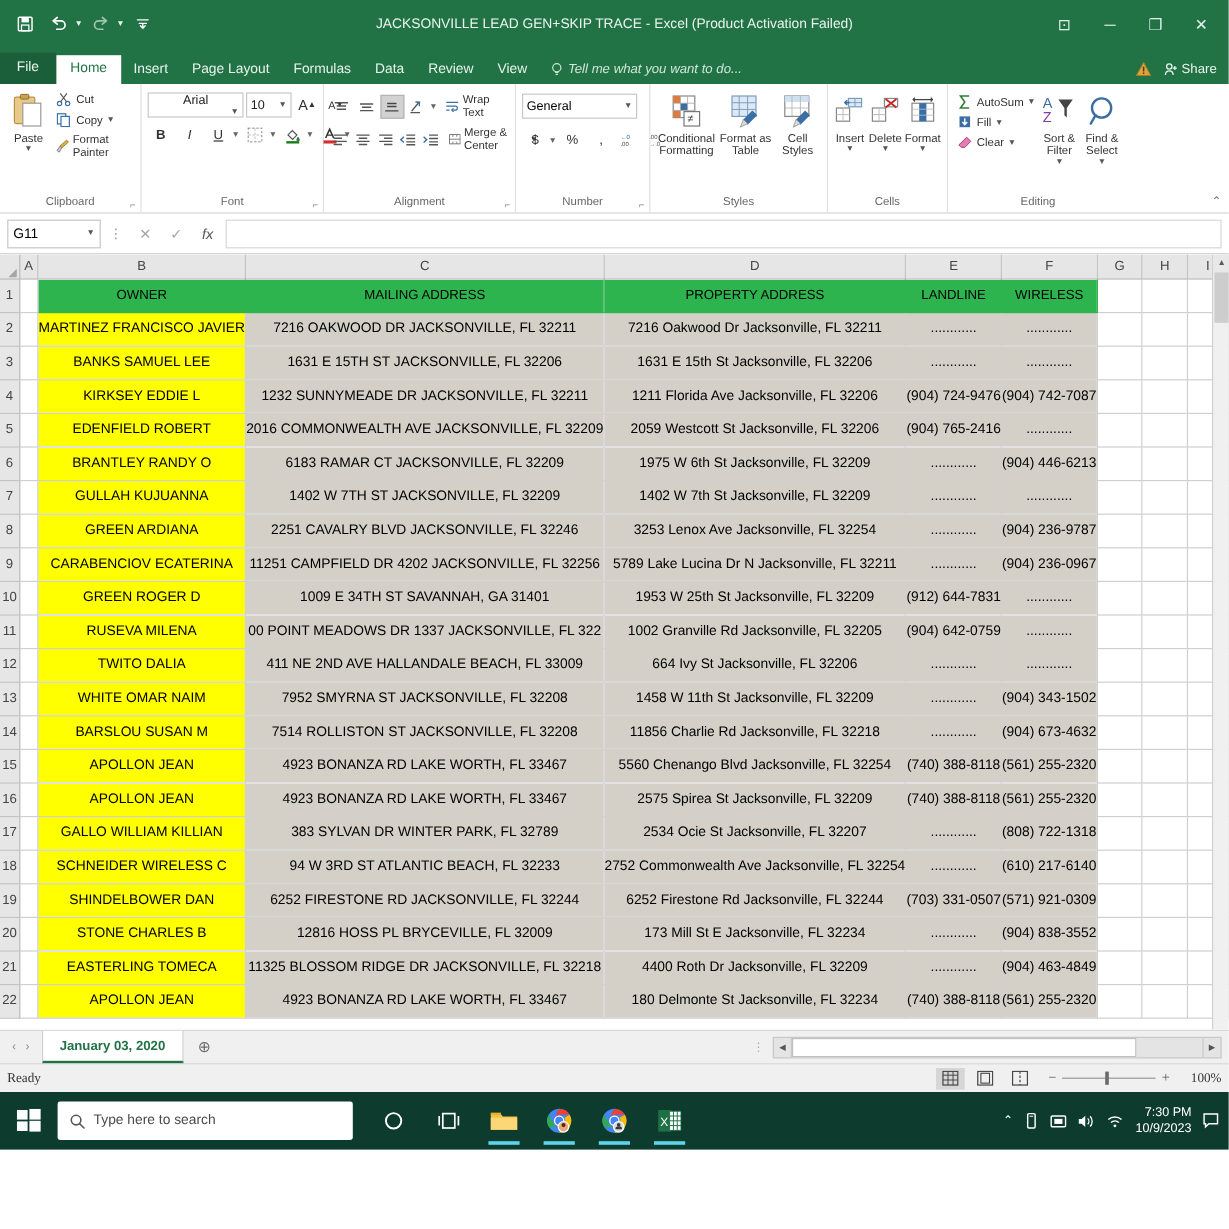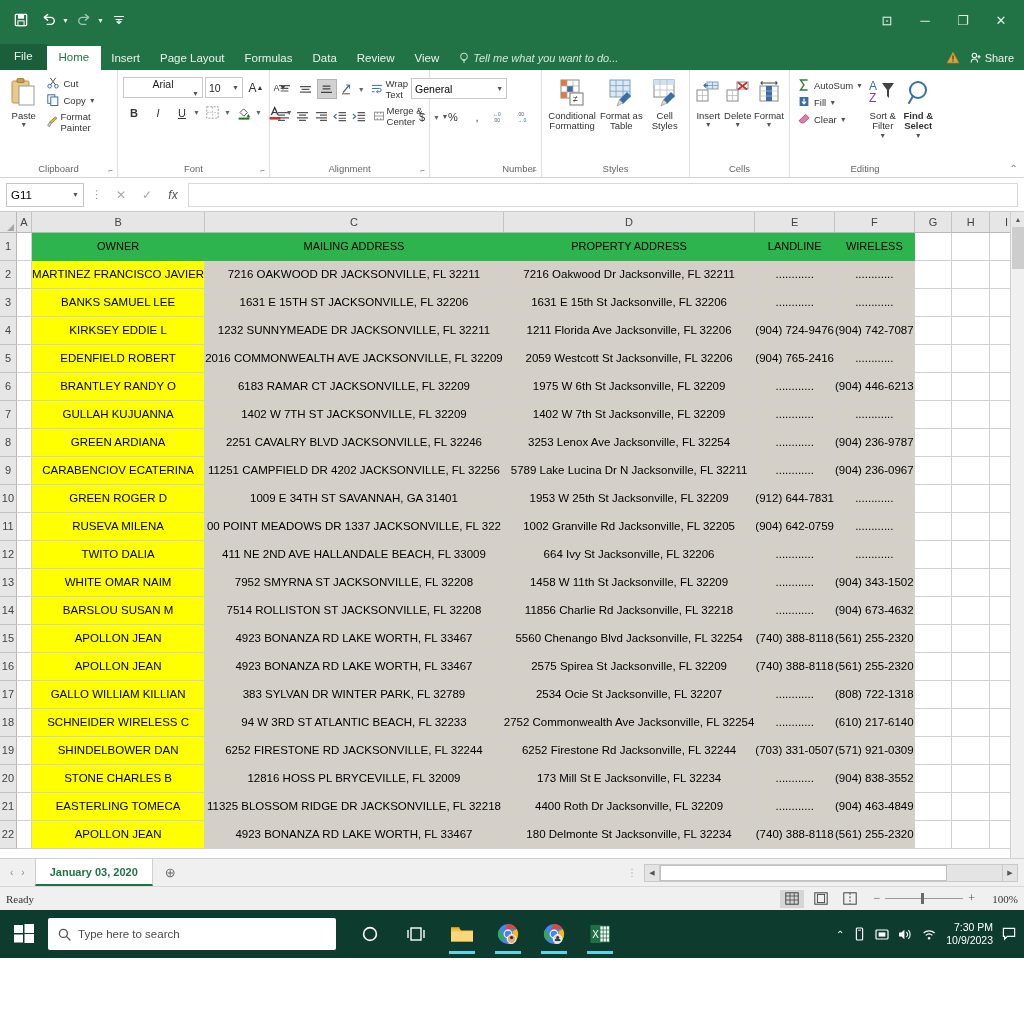--- a/index.html
+++ b/index.html
@@ -230,21 +230,21 @@
   .zknob { position: absolute; left: 46%; top: -5px; width: 3px; height: 11px; background: #6a6a6a; }
   .zpct { font-size: 11px; min-width: 32px; text-align: right; }
 
   
   .taskbar {
     height: 48px; background: #0d3b2e; display: flex; align-items: center;
     color: #ffffff;
   }
   .startbtn { width: 48px; display: flex; align-items: center; justify-content: center; }
   .searchbox {
-    width: 288px; height: 32px; background: #ffffff; border-radius: 2px;
+    width: 246px; height: 32px; background: #ffffff; border-radius: 2px;
     display: flex; align-items: center; gap: 7px; padding: 0 10px;
     font-size: 11.5px; color: #4a4a4a;
   }
   .tb-icons { display: flex; align-items: center; gap: 6px; padding-left: 14px; }
   .tb-item {
     width: 40px; height: 42px; display: flex; flex-direction: column;
     align-items: center; justify-content: center; position: relative;
   }
   .tb-underline { position: absolute; bottom: 1px; width: 26px; height: 3px; background: #5fd3e8; }
   .tray { margin-left: auto; display: flex; align-items: center; gap: 9px; padding-right: 8px; }
@@ -275,20 +275,21 @@
           <path d="M10.5 1.8 L14.4 5 L10.5 8.2" fill="none" stroke="#9fc6b1" stroke-width="1.6" stroke-linecap="round" stroke-linejoin="round"></path>
         </svg>
     </div>
     <span class="caret">▼</span>
     <div class="qat-btn">
       <svg width="12" height="12" viewBox="0 0 12 12">
           <path d="M1.5 2.5 H10.5 M3 5.5 H9 M6 5.5 L6 9 M4 7.5 L6 9.5 L8 7.5" fill="none" stroke="#fff" stroke-width="1.1" stroke-linecap="round"></path>
         </svg>
     </div>
   </div>
+  <div class="title-text">JACKSONVILLE LEAD GEN+SKIP TRACE - Excel (Product Activation Failed)</div>
   <div class="win-ctrls">
     <div class="win-btn">⊡</div>
     <div class="win-btn">─</div>
     <div class="win-btn">❐</div>
     <div class="win-btn">✕</div>
   </div>
 </div>
 
 <div class="tabbar">
   <div class="tab file">File</div>
@@ -504,21 +505,21 @@
             </svg>
           <span>Merge &amp; Center</span>
           <span style="font-size:7px;color:#555;">▼</span>
         </div>
       </div>
     </div>
     <div class="rgroup-label">Alignment</div>
     <span class="dlg">⌐</span>
   </div>
 
-  <div class="rgroup" style="width:112px;align-items:flex-end;">
+  <div class="rgroup" style="width:112px;">
     <div class="rgroup-body" style="flex-direction:column;gap:0;padding-top:5px;">
       <div class="numbox">
         <span>General</span>
         <span class="arrow" style="margin-left:auto;font-size:7px;color:#555;">▼</span>
       </div>
       <div class="numrow2">
         <div class="nbtn">
             <span>$</span>
           </div>
         <span class="caret" style="color:#555;">▼</span>
@@ -669,21 +670,21 @@
         <span class="ic">
           <svg width="28" height="30" viewBox="0 0 28 30">
               <text x="0" y="12" font-size="12" fill="#3a6ea5">A</text>
               <text x="0" y="24" font-size="12" fill="#7b3fa0">Z</text>
               <path d="M13 5 H25 L20 12 V20 L18 18 V12 Z" fill="#444"></path>
             </svg>
         </span>
         <span>Sort &amp; Filter</span>
         <span style="font-size:7px;color:#555;">▼</span>
       </div>
-      <div class="bigbtn" style="width:44px;font-weight:bold;">
+      <div class="bigbtn" style="width:44px;">
         <span class="ic">
           <svg width="26" height="30" viewBox="0 0 26 30">
               <circle cx="13" cy="12" r="8" fill="none" stroke="#3a6ea5" stroke-width="2"></circle>
               <path d="M8 18 L4 25" stroke="#3a6ea5" stroke-width="2" stroke-linecap="round"></path>
             </svg>
         </span>
         <span>Find &amp; Select</span>
         <span style="font-size:7px;color:#555;">▼</span>
       </div>
     </div>

